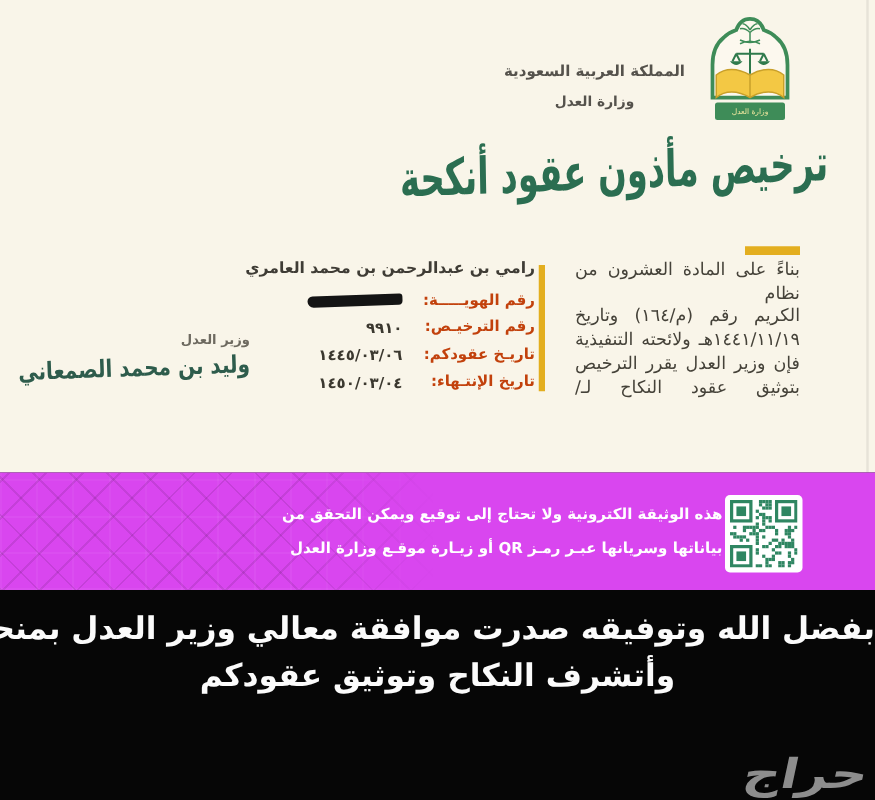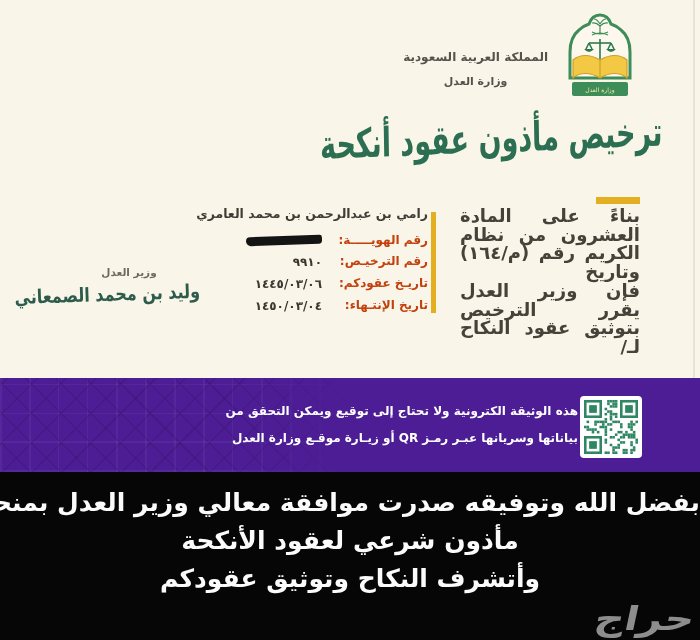--- a/index.html
+++ b/index.html
@@ -11,37 +11,37 @@
   .ministry-header{position:absolute;top:50px;right:152px;direction:rtl;text-align:center;color:#55524c;}
   .mh1{font-size:12px;font-weight:bold;white-space:nowrap;}
   .mh2{font-size:11px;font-weight:bold;margin-top:11px;letter-spacing:2px;white-space:nowrap;}
   .emblem{position:absolute;top:12px;right:60px;width:80px;height:90px;}
   .title-call{position:absolute;top:110px;right:50px;width:330px;height:58px;line-height:58px;
       text-align:center;color:#2b6e51;font-size:27px;font-weight:bold;white-space:nowrap;
       transform:scaleY(1.5) rotate(-1.5deg);transform-origin:center;}
   .gold-h{position:absolute;top:197px;right:60px;width:44px;height:7px;background:#e3ae1f;}
   .gold-v{position:absolute;top:212px;right:264px;width:5px;height:101px;background:#e3ae1f;}
   .decree{position:absolute;top:207px;right:60px;width:196px;direction:rtl;color:#454239;}
-  .decree-line{font-size:18px;font-weight:bold;line-height:18.7px;
+  .decree-line{font-size:14px;font-weight:normal;line-height:18.7px;
       text-align:justify;text-align-last:justify;margin-left:16px;}
   .licensee{position:absolute;top:206px;right:272px;width:198px;direction:rtl;}
   .lic-name{font-size:12.5px;font-weight:bold;color:#3f3c35;text-align:right;white-space:nowrap;}
   .field-row{position:absolute;right:0;width:198px;height:16px;}
   .row1{top:27px}.row2{top:48px}.row3{top:70px}.row4{top:92px}
   .field-label{position:absolute;right:0;top:0;font-size:12px;font-weight:bold;color:#c2410c;white-space:nowrap;}
   .field-value{position:absolute;right:106px;top:1px;font-size:12px;font-weight:bold;color:#3b382f;
       direction:ltr;white-space:nowrap;}
   .redaction{position:absolute;right:106px;top:3px;width:76px;height:9px;background:#141414;
       border-radius:5px 3px 4px 6px;transform:rotate(-2deg);}
-  .signature{position:absolute;top:266px;left:58px;width:142px;text-align:center;direction:rtl;}
+  .signature{position:absolute;top:266px;left:58px;width:142px;direction:rtl;}
   .sig-title{font-size:10.5px;font-weight:bold;color:#6e6a60;letter-spacing:1px;}
   .sig-name{margin-top:6px;font-size:16px;font-weight:bold;color:#2e5c4c;white-space:nowrap;
       transform:rotate(-2deg) scaleY(1.2);transform-origin:center;}
   
-  .band{position:absolute;top:378px;left:0;width:700px;height:94px;background:#4c1d95;overflow:hidden;}
+  .band{position:absolute;top:378px;left:0;width:700px;height:94px;background:#d946ef;overflow:hidden;}
   .band-pattern{position:absolute;top:0;left:0;width:360px;height:94px;opacity:.9;
       background-image:
         repeating-linear-gradient(45deg, rgba(0,0,0,.10) 0 1.5px, transparent 1.5px 21px),
         repeating-linear-gradient(-45deg, rgba(0,0,0,.10) 0 1.5px, transparent 1.5px 21px),
         repeating-linear-gradient(90deg, rgba(255,255,255,.05) 0 1.5px, transparent 1.5px 29px),
         repeating-linear-gradient(0deg, rgba(255,255,255,.05) 0 1.5px, transparent 1.5px 29px);
       -webkit-mask-image:linear-gradient(to right,#000 65%,transparent 98%);
       mask-image:linear-gradient(to right,#000 65%,transparent 98%);}
   .band-text{position:absolute;top:20px;right:122px;direction:rtl;text-align:right;color:#fff;}
   .band-line{font-size:12px;font-weight:bold;line-height:27px;white-space:nowrap;}
@@ -91,20 +91,21 @@
     </svg>
 
     <div class="title-call">ترخيص مأذون عقود أنكحة</div>
 
     <div class="gold-h"></div>
     <div class="gold-v"></div>
 
     <div class="decree">
       <div class="decree-line">بناءً على المادة العشرون من نظام</div>
       <div class="decree-line">الكريم رقم (م/١٦٤) وتاريخ</div>
+      <div class="decree-line">١٤٤١/١١/١٩هـ ولائحته التنفيذية</div>
       <div class="decree-line">فإن وزير العدل يقرر الترخيص</div>
       <div class="decree-line">بتوثيق عقود النكاح لـ/</div>
     </div>
 
     <div class="licensee">
       <div class="lic-name">رامي بن عبدالرحمن بن محمد العامري</div>
       <div class="field-row row1">
         <span class="field-label">رقم الهويـــــة:</span>
         <span class="redaction"></span>
       </div>
@@ -254,19 +255,18 @@
             <rect x="16" y="20" width="1" height="1"></rect>
             <rect x="18" y="20" width="1" height="1"></rect>
           </g>
       </svg>
     </div>
   </section>
 
   <section class="caption">
     <div class="cap-wrap">
       <div class="cap-line">بفضل الله وتوفيقه صدرت موافقة معالي وزير العدل بمنحي رخصة</div>
-      <div class="cap-line">مأذون شرعي لعقود الأنكحة</div>
       <div class="cap-line">وأتشرف النكاح وتوثيق عقودكم</div>
     </div>
     <div class="haraj">حراج</div>
   </section>
 
 </div>
 
 </body></html>

